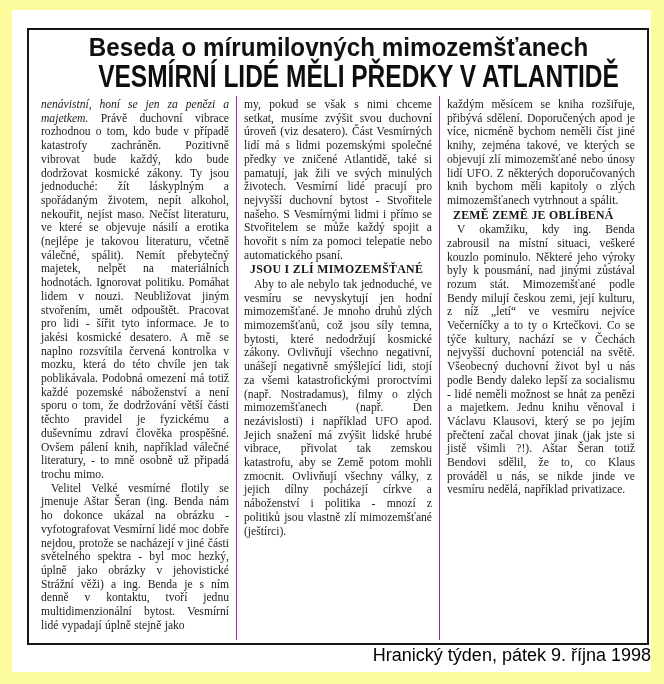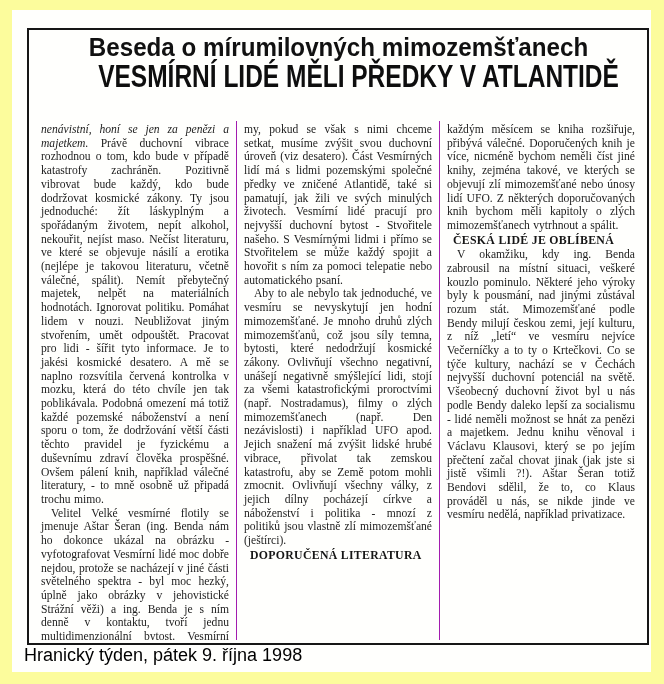--- a/index.html
+++ b/index.html
@@ -45,21 +45,20 @@
     color: #0e0e0e;
     white-space: nowrap;
   }
   .headline .squeeze { display: inline-block; transform: scaleX(0.79); transform-origin: center; }
 
   .columns {
     position: absolute;
     left: 5px; right: 5px;
     top: 66px; bottom: 3px;
     display: flex;
-    margin-top: 25px;
   }
   .col {
     flex: 1 1 0;
     padding: 2px 7px 0 7px;
     overflow: hidden;
   }
   .col + .col { border-left: 1px solid #a21caf; }
 
   .col-para {
     font-size: 11.6px;
@@ -75,23 +74,23 @@
     font-size: 11.8px;
     line-height: 15.5px;
     font-weight: bold;
     letter-spacing: 0.3px;
     color: #161616;
     text-indent: 6px;
   }
 
   .caption {
     position: absolute;
-    left: 12px; right: 0;
+    left: 0; right: 0;
     top: 634px;
-    text-align: left;
+    text-align: right;
     font-family: "Liberation Sans", sans-serif;
     font-size: 18px;
     line-height: 22px;
     color: #000;
   }
 </style>
 </head>
 <body>
 
 <div class="page">
@@ -105,26 +104,26 @@
         <span class="squeeze">VESMÍRNÍ LIDÉ MĚLI PŘEDKY V ATLANTIDĚ</span>
       </div>
 
       <div class="columns">
         <div class="col">
             <p class="col-para no-indent"><em>nenávistní, honí se jen za penězi a majetkem.</em> Právě duchovní vibrace rozhodnou o tom, kdo bude v případě katastrofy zachráněn. Pozitivně vibrovat bude každý, kdo bude dodržovat kosmické zákony. Ty jsou jednoduché: žít láskyplným a spořádaným životem, nepít alkohol, nekouřit, nejíst maso. Nečíst literaturu, ve které se objevuje násilí a erotika (nejlépe je takovou literaturu, včetně válečné, spálit). Nemít přebytečný majetek, nelpět na materiálních hodnotách. Ignorovat politiku. Pomáhat lidem v nouzi. Neubližovat jiným stvořením, umět odpouštět. Pracovat pro lidi - šířit tyto informace. Je to jakési kosmické desatero. A mě se naplno rozsvítila červená kontrolka v mozku, která do této chvíle jen tak poblikávala. Podobná omezení má totiž každé pozemské náboženství a není sporu o tom, že dodržování větší části těchto pravidel je fyzickému a duševnímu zdraví člověka prospěšné. Ovšem pálení knih, například válečné literatury, - to mně osobně už připadá trochu mimo.</p>
             <p class="col-para">Velitel Velké vesmírné flotily se jmenuje Aštar Šeran (ing. Benda nám ho dokonce ukázal na obrázku - vyfotografovat Vesmírní lidé moc dobře nejdou, protože se nacházejí v jiné části světelného spektra - byl moc hezký, úplně jako obrázky v jehovistické Strážní věži) a ing. Benda je s ním denně v kontaktu, tvoří jednu multidimenzionální bytost. Vesmírní lidé vypadají úplně stejně jako</p>
           </div>
         <div class="col">
             <p class="col-para no-indent">my, pokud se však s nimi chceme setkat, musíme zvýšit svou duchovní úroveň (viz desatero). Část Vesmírných lidí má s lidmi pozemskými společné předky ve zničené Atlantidě, také si pamatují, jak žili ve svých minulých životech. Vesmírní lidé pracují pro nejvyšší duchovní bytost - Stvořitele našeho. S Vesmírnými lidmi i přímo se Stvořitelem se může každý spojit a hovořit s ním za pomoci telepatie nebo automatického psaní.</p>
+            <h3 class="col-heading">JSOU I ZLÍ MIMOZEMŠŤANÉ</h3>
             <p class="col-para">Aby to ale nebylo tak jednoduché, ve vesmíru se nevyskytují jen hodní mimozemšťané. Je mnoho druhů zlých mimozemšťanů, což jsou síly temna, bytosti, které nedodržují kosmické zákony. Ovlivňují všechno negativní, unášejí negativně smýšlející lidi, stojí za všemi katastrofickými proroctvími (např. Nostradamus), filmy o zlých mimozemšťanech (např. Den nezávislosti) i například UFO apod. Jejich snažení má zvýšit lidské hrubé vibrace, přivolat tak zemskou katastrofu, aby se Země potom mohli zmocnit. Ovlivňují všechny války, z jejich dílny pocházejí církve a náboženství i politika - mnozí z politiků jsou vlastně zlí mimozemšťané (ještírci).</p>
-            <h3 class="col-heading">DOPORUČENÁ LITERATURA</h3>
           </div>
         <div class="col">
-            <p class="col-para no-indent">každým měsícem se kniha rozšiřuje, přibývá válečné. Doporučených knih je více, nicméně bychom neměli číst jiné knihy, zejména takové, ve kterých se objevují zlí mimozemšťané nebo únosy lidí UFO. Z některých doporučovaných knih bychom měli kapitoly o zlých mimozemšťanech vytrhnout a spálit.</p>
-            <h3 class="col-heading">ČESKÁ LIDÉ JE OBLÍBENÁ</h3>
+            <p class="col-para no-indent">každým měsícem se kniha rozšiřuje, přibývá sdělení. Doporučených apod je více, nicméně bychom neměli číst jiné knihy, zejména takové, ve kterých se objevují zlí mimozemšťané nebo únosy lidí UFO. Z některých doporučovaných knih bychom měli kapitoly o zlých mimozemšťanech vytrhnout a spálit.</p>
+            <h3 class="col-heading">ZEMĚ ZEMĚ JE OBLÍBENÁ</h3>
             <p class="col-para">V okamžiku, kdy ing. Benda zabrousil na místní situaci, veškeré kouzlo pominulo. Některé jeho výroky byly k pousmání, nad jinými zůstával rozum stát. Mimozemšťané podle Bendy milují českou zemi, její kulturu, z níž „letí“ ve vesmíru nejvíce Večerníčky a to ty o Krtečkovi. Co se týče kultury, nachází se v Čechách nejvyšší duchovní potenciál na světě. Všeobecný duchovní život byl u nás podle Bendy daleko lepší za socialismu - lidé neměli možnost se hnát za penězi a majetkem. Jednu knihu věnoval i Václavu Klausovi, který se po jejím přečtení začal chovat jinak (jak jste si jistě všimli ?!). Aštar Šeran totiž Bendovi sdělil, že to, co Klaus prováděl u nás, se nikde jinde ve vesmíru nedělá, například privatizace.</p>
           </div>
       </div>
     </div>
 
     <div class="caption">Hranický týden, pátek 9. října 1998</div>
 
   </div>
 </div>
 

